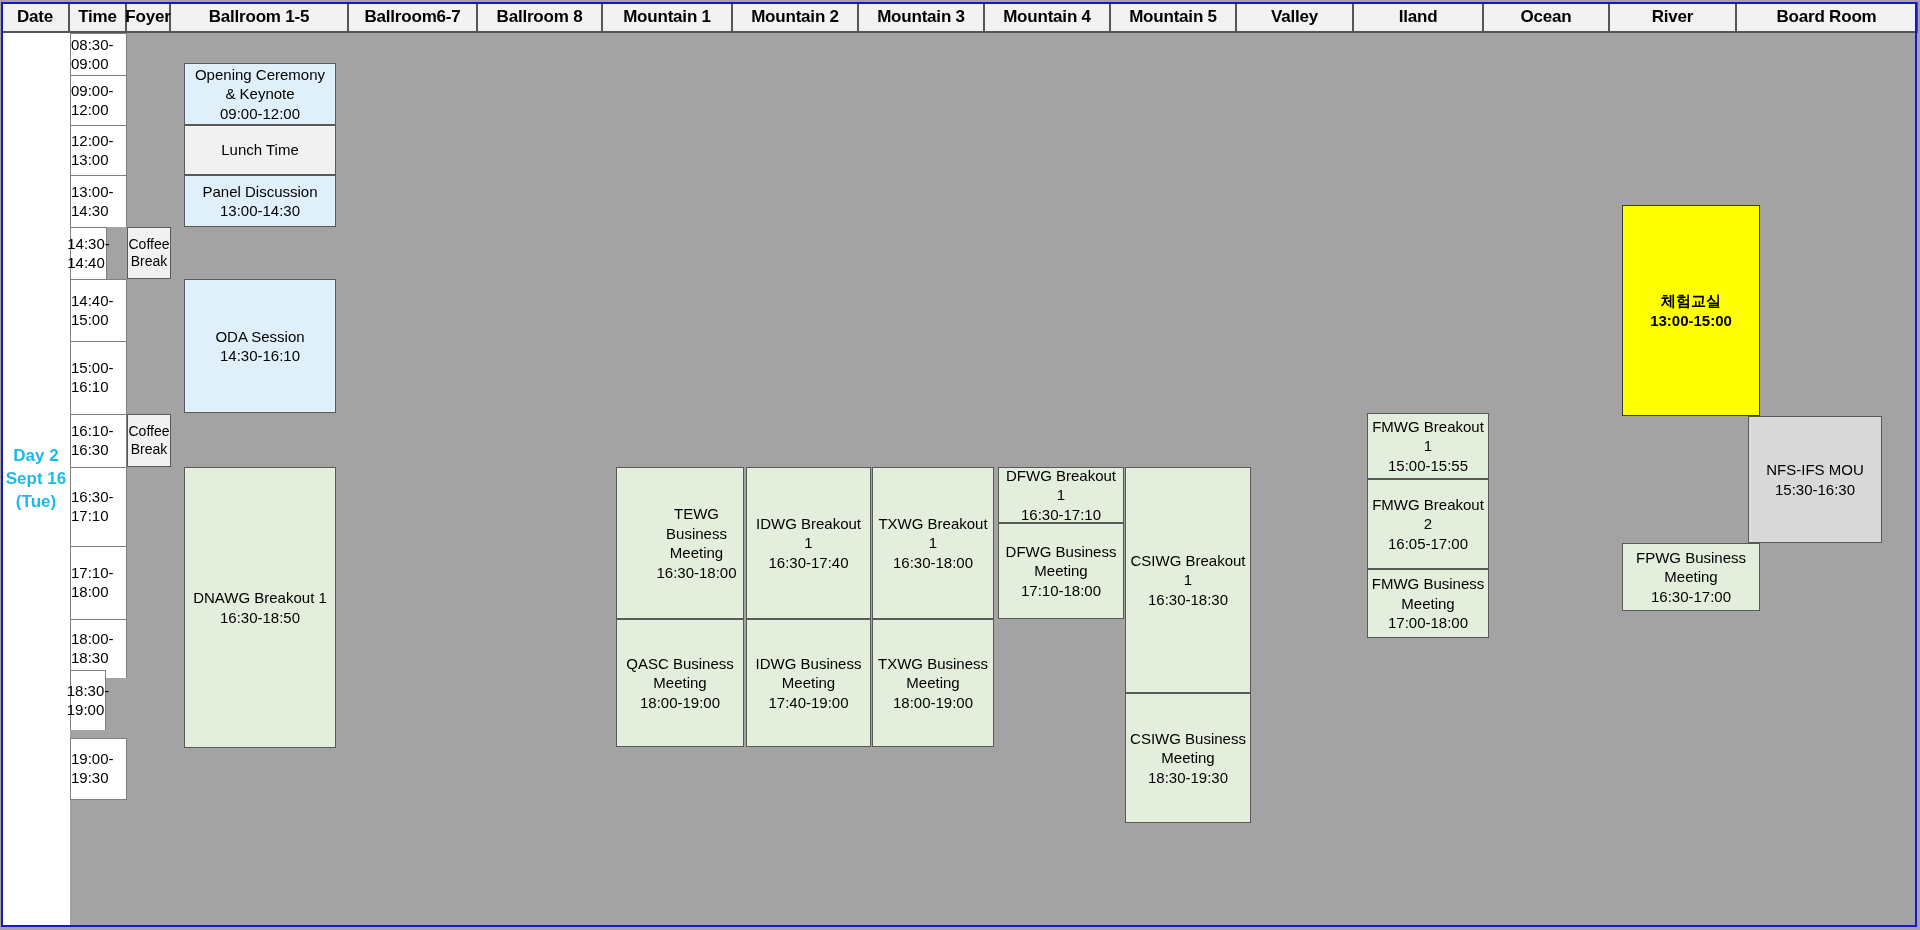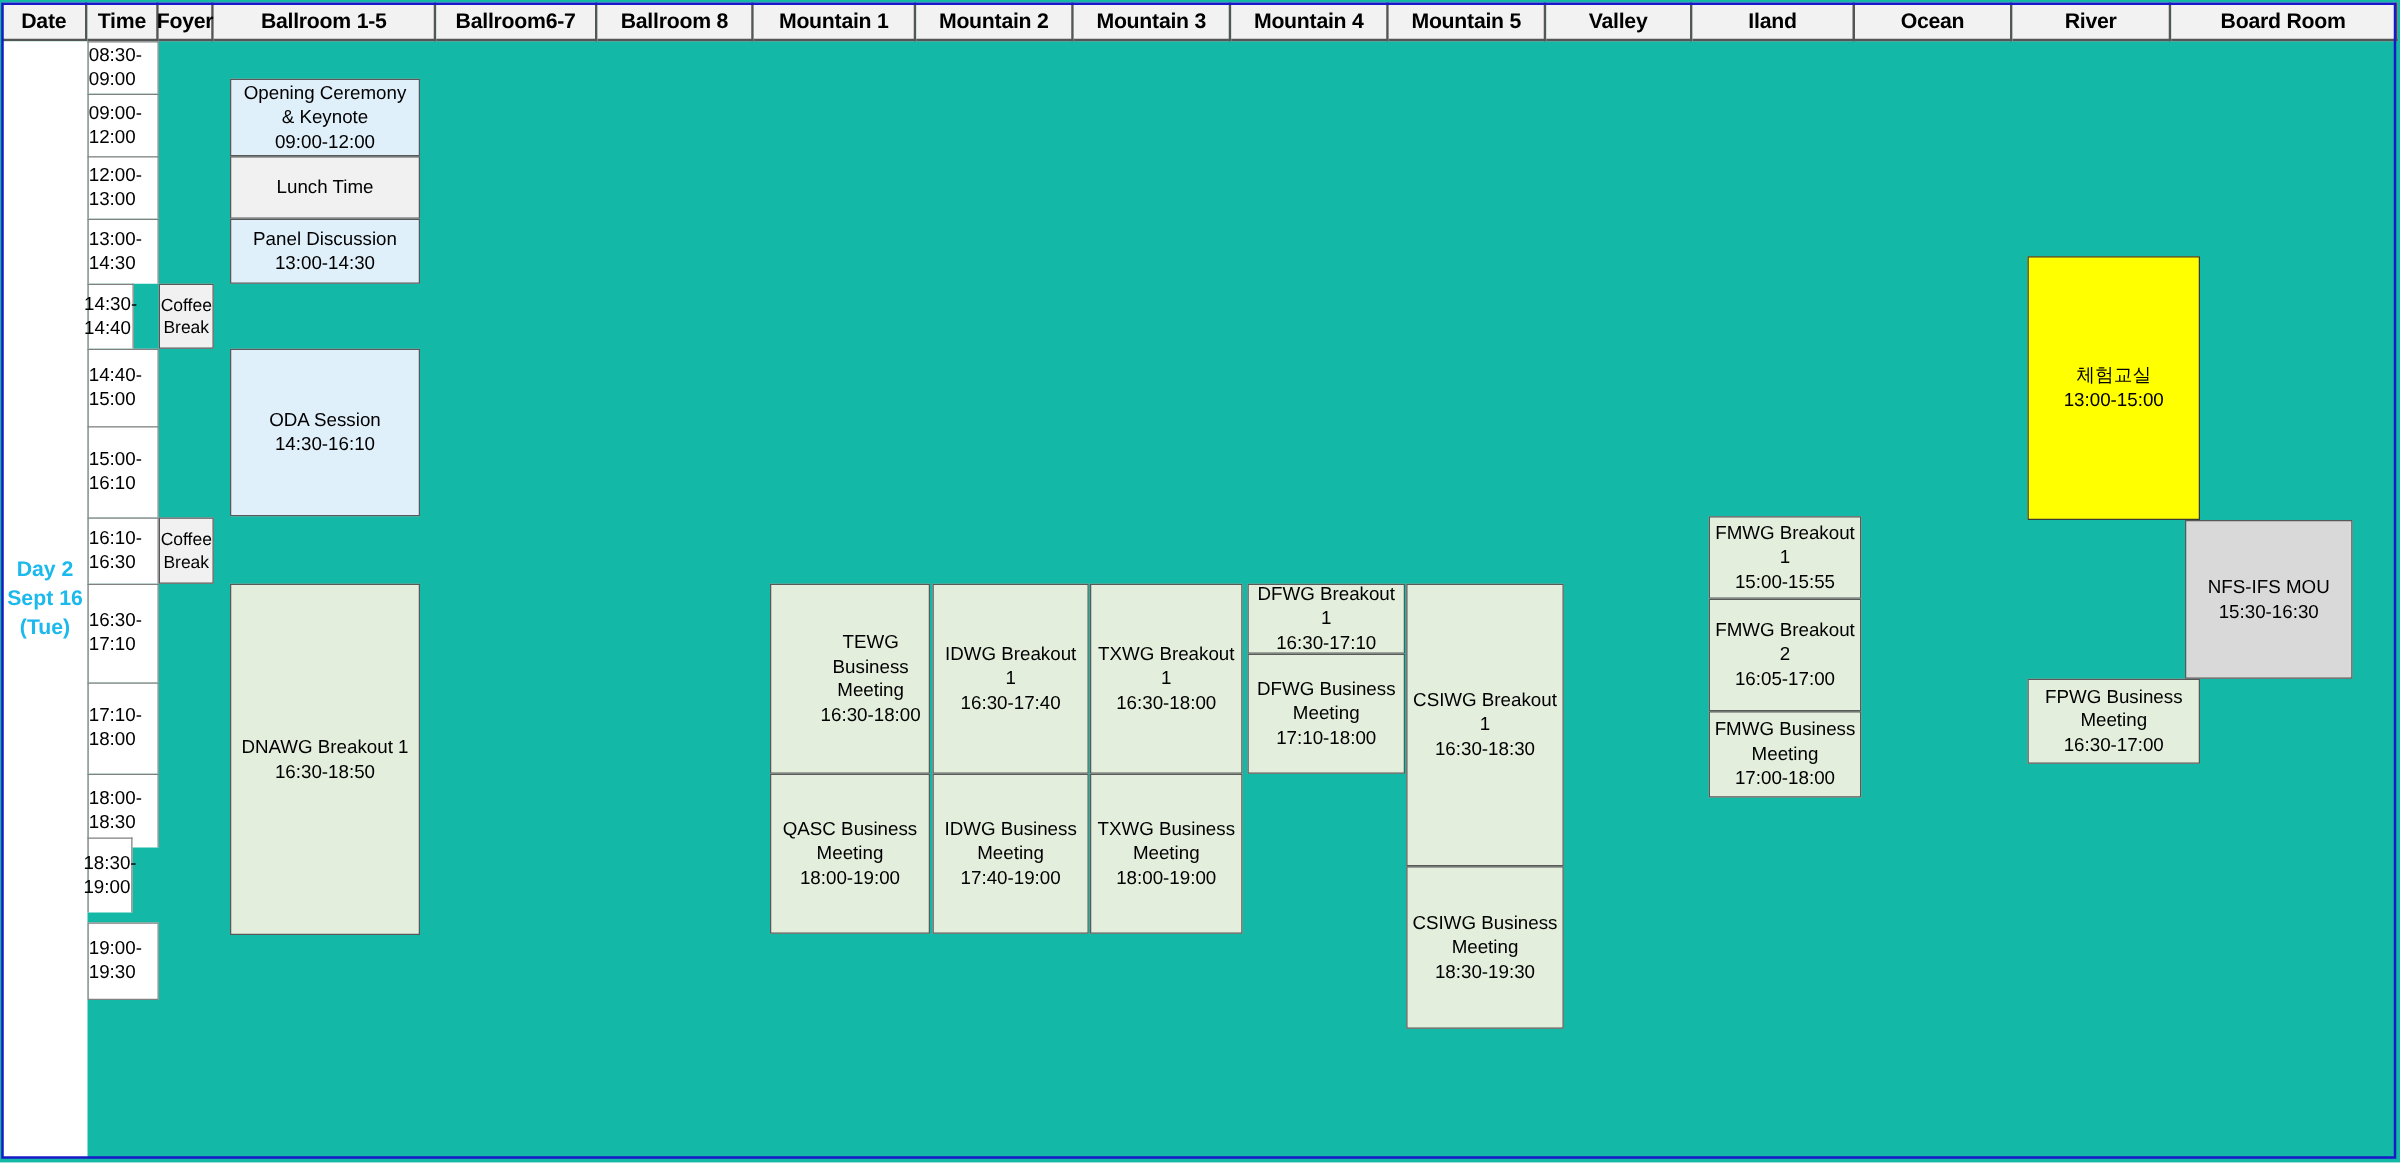--- a/index.html
+++ b/index.html
@@ -11,21 +11,21 @@
   body {
     font-family: "Liberation Sans", sans-serif;
     -webkit-font-smoothing: antialiased;
   }
 
   #schedule-root {
     position: relative;
     width: 1920px;
     height: 930px;
     overflow: hidden;
-    background: #14b8a6;
+    background: #a3a3a3;
   }
 
   
   .outer-frame {
     position: absolute;
     left: 1px;
     top: 2px;
     width: 1916px;
     height: 925px;
     border: 2px solid #1818c8;
@@ -206,20 +206,20 @@
       <div class="event ev-green" style="left: 1125px; top: 467px; width: 126px; height: 226px;"><span class="ttl">CSIWG Breakout
 1</span><span class="time">16:30-18:30</span></div>
       <div class="event ev-green" style="left: 1125px; top: 693px; width: 126px; height: 130px;"><span class="ttl">CSIWG Business
 Meeting</span><span class="time">18:30-19:30</span></div>
       <div class="event ev-green" style="left: 1367px; top: 413px; width: 122px; height: 66px;"><span class="ttl">FMWG Breakout
 1</span><span class="time">15:00-15:55</span></div>
       <div class="event ev-green" style="left: 1367px; top: 479px; width: 122px; height: 90px;"><span class="ttl">FMWG Breakout
 2</span><span class="time">16:05-17:00</span></div>
       <div class="event ev-green" style="left: 1367px; top: 569px; width: 122px; height: 69px;"><span class="ttl">FMWG Business
 Meeting</span><span class="time">17:00-18:00</span></div>
-      <div class="event ev-yellow" style="left: 1622px; top: 205px; width: 138px; height: 211px;"><span class="ttl">체험교실</span><span class="time">13:00-15:00</span></div>
+      <div class="event ev-yellow" style="left: 1622px; top: 205px; width: 138px; height: 211px; font-weight: bold;"><span class="ttl">체험교실</span><span class="time">13:00-15:00</span></div>
       <div class="event ev-green" style="left: 1622px; top: 543px; width: 138px; height: 68px;"><span class="ttl">FPWG Business
 Meeting</span><span class="time">16:30-17:00</span></div>
       <div class="event ev-grey2" style="left: 1748px; top: 416px; width: 134px; height: 127px;"><span class="ttl">NFS-IFS MOU</span><span class="time">15:30-16:30</span></div>
     </div>
 
   <div class="outer-frame"></div>
 </div>
 
 </body></html>

